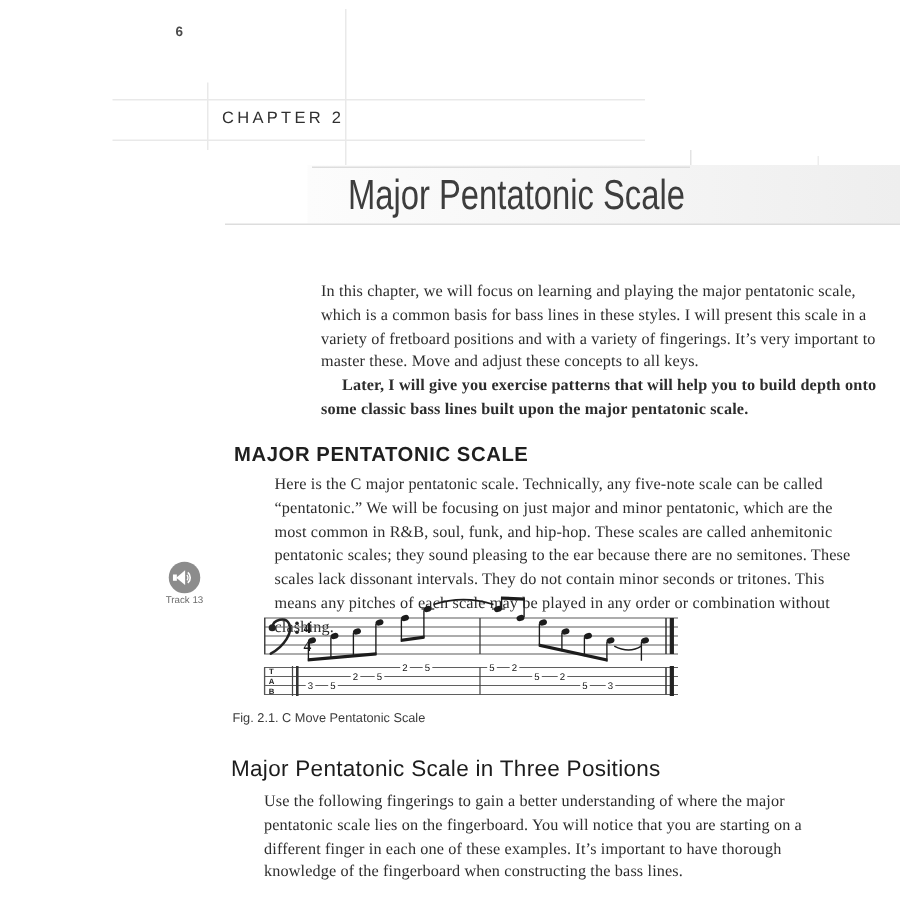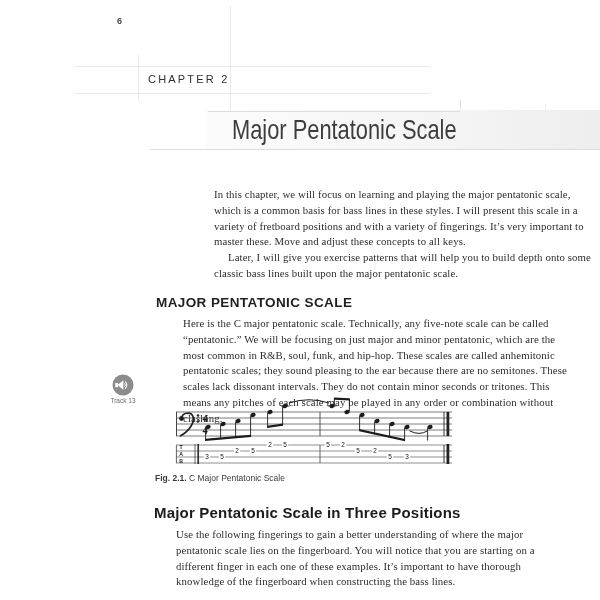--- a/index.html
+++ b/index.html
@@ -9,28 +9,28 @@
   .rule{position:absolute;background:#e9e9e9;}
   .pagenum{left:117px;top:16px;font-size:9px;font-weight:bold;color:#4a4a4a;}
   .chapter{left:148px;top:73px;font-size:11px;font-weight:normal;letter-spacing:2.2px;color:#2f2f2f;}
   .banner{left:205px;top:110px;width:395px;height:40px;
           background:linear-gradient(to right,#fcfcfc 0%,#f5f5f5 55%,#eeeeee 100%);}
   .title{left:232px;top:114px;font-size:28px;font-weight:400;color:#3d3d3d;
          transform:scaleX(0.78);transform-origin:left center;white-space:nowrap;}
   .body-text{font-family:"Liberation Serif",serif;font-size:10.8px;line-height:15.8px;
              color:#2d2d2d;letter-spacing:0.1px;}
   .intro{left:183px;top:187px;width:386px;margin-left:31px;}
-  .p2{text-indent:14px;margin-top:0;}
+  .p2{text-indent:14px;margin-top:0;font-weight:bold;}
   p{margin:0;}
   .h1{left:156px;top:295px;font-size:13.5px;font-weight:bold;letter-spacing:0.4px;color:#1f1f1f;}
   .sec1{left:183px;top:316px;width:386px;}
   .track-label{left:101px;top:397px;width:44px;text-align:center;font-size:6.5px;color:#6b6b6b;}
   .caption{left:155px;top:473px;font-size:8.5px;color:#3a3a3a;}
-  .caption b{font-weight:bold;}
-  .h2{left:154px;top:504px;font-size:15px;font-weight:bold;letter-spacing:0.2px;color:#1c1c1c;}
+  .caption b{font-weight:normal;}
+  .h2{left:154px;top:504px;font-size:15px;font-weight:normal;letter-spacing:0.2px;color:#1c1c1c;}
   .sec2{left:176px;top:527px;width:390px;}
   svg{position:absolute;left:0;top:0;}
   .it{}
 </style>
 </head>
 <body>
 
 <div id="page">
 
   <div class="rule" style="left:230px;top:6px;width:1px;height:104px;"></div>
@@ -182,20 +182,20 @@
       <text x="358" y="453.4">5</text>
       <text x="375" y="453.4">2</text>
       <text x="390" y="459.4">5</text>
       <text x="407" y="459.4">3</text>
     </g>
     <line x1="320" y1="445" x2="320" y2="463" stroke="#444" stroke-width="0.8"></line>
     <line x1="444" y1="445" x2="444" y2="463" stroke="#333" stroke-width="1"></line>
     <rect x="446.5" y="444" width="2.8" height="20" fill="#222"></rect>
   </svg>
 
-  <div class="abs caption"><b>Fig. 2.1.</b><span> C Major Pentatonic Scale</span></div>
+  <div class="abs caption"><b>Fig. 2.1.</b><span> C Move Pentatonic Scale</span></div>
 
   <div class="abs h2">Major Pentatonic Scale in Three Positions</div>
   <div class="abs body-text sec2">
     <p>Use the following fingerings to gain a better understanding of where the major pentatonic scale lies on the fingerboard. You will notice that you are starting on a different finger in each one of these examples. It’s important to have thorough knowledge of the fingerboard when constructing the bass lines.</p>
   </div>
 
 </div>
 
 </body></html>

